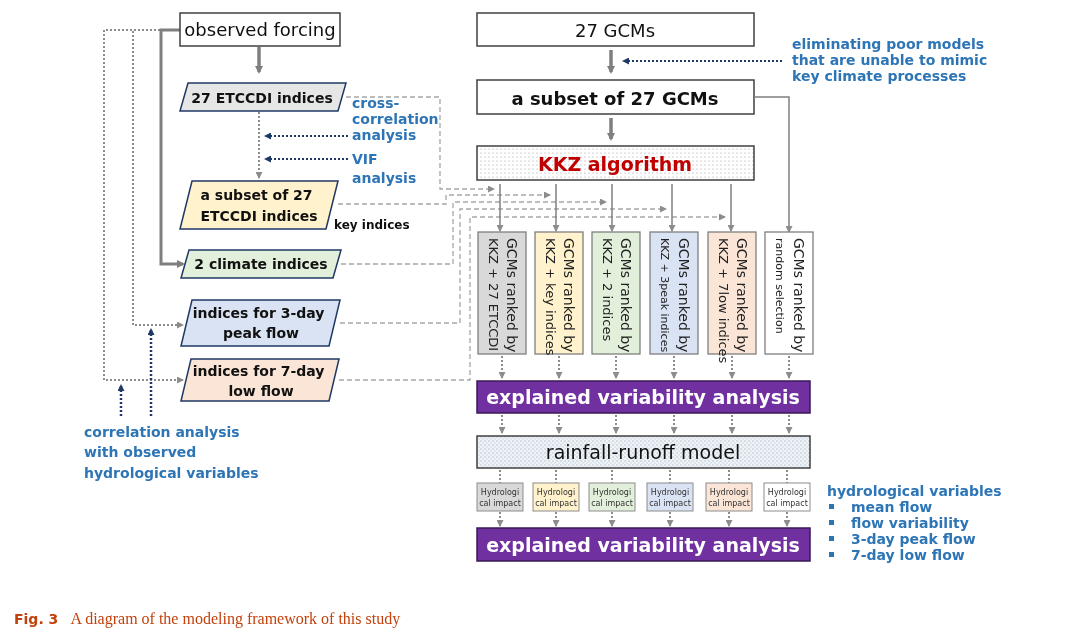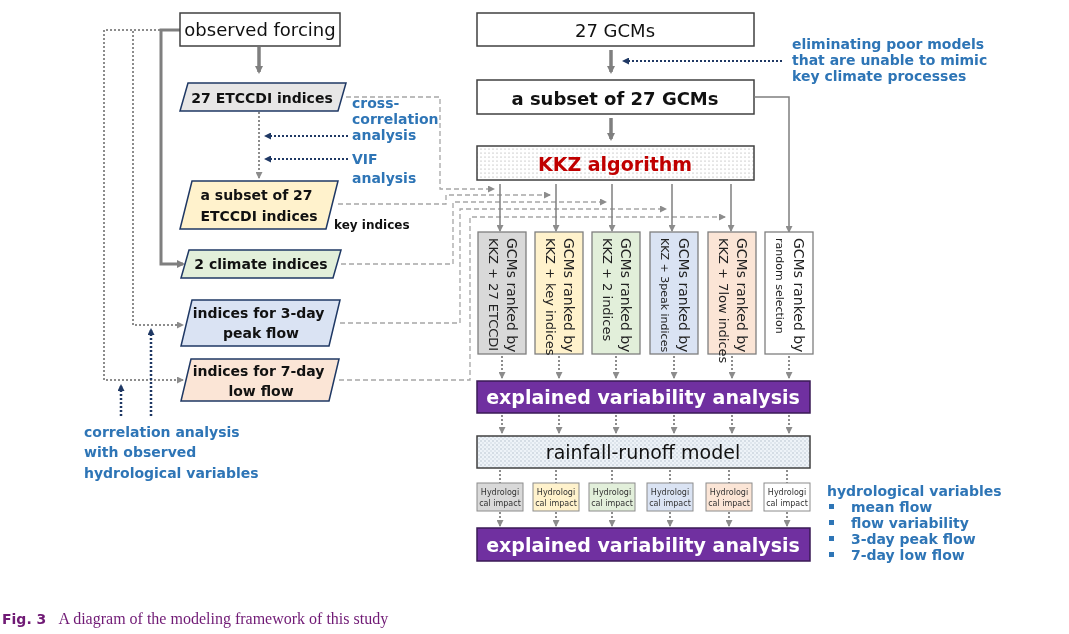--- a/index.html
+++ b/index.html
@@ -1,19 +1,19 @@
 <!DOCTYPE html>
 <html><head>
   <meta charset="utf-8">
   <style>
     html, body { margin: 0; padding: 0; background: #ffffff; }
     body { width: 1069px; height: 634px; position: relative; overflow: hidden; font-family: "Liberation Sans", "DejaVu Sans", sans-serif; }
     svg { position: absolute; left: 0; top: 0; }
     .t { font-family: "DejaVu Sans", "Liberation Sans", sans-serif; }
-    .caption { position: absolute; left: 2px; top: 610px; font-size: 15px; color: #701a75; }
+    .caption { position: absolute; left: 14px; top: 610px; font-size: 15px; color: #c2410c; }
     .caption .fig { font-family: "DejaVu Sans", sans-serif; font-weight: bold; font-size: 14px; margin-right: 8px; }
     .caption .txt { font-family: "Liberation Serif", "DejaVu Serif", serif; font-size: 16px; }
   </style>
 </head>
 <body>
 
 <svg width="1069" height="634" viewBox="0 0 1069 634">
   <defs>
     <pattern id="dots" width="4" height="4" patternUnits="userSpaceOnUse">
       <rect width="4" height="4" fill="#ffffff"></rect>

